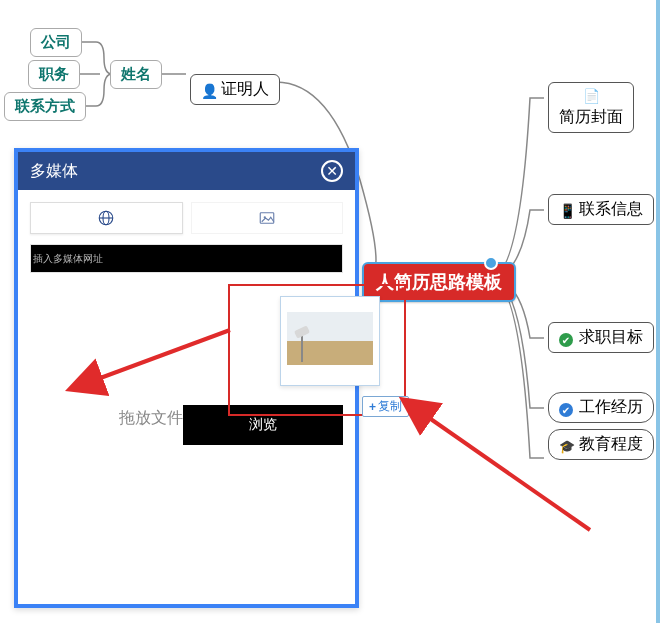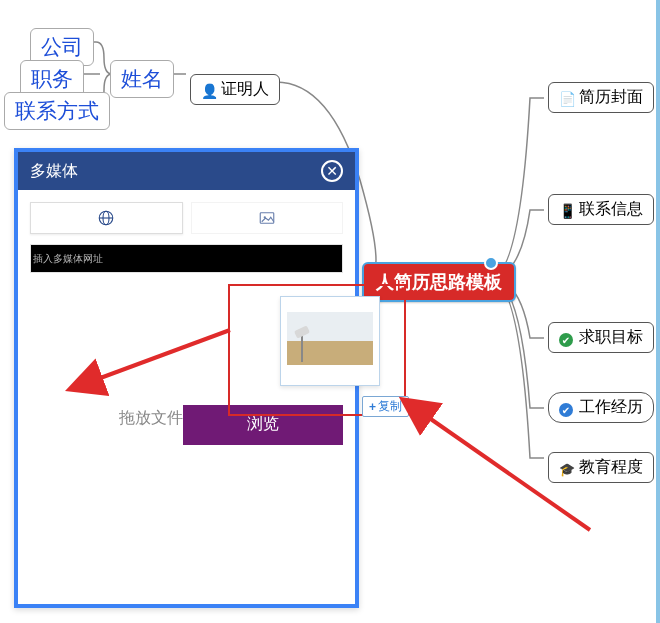--- a/index.html
+++ b/index.html
@@ -29,22 +29,23 @@
     padding: 4px 10px;
     background: #fff;
     font-size: 16px;
     white-space: nowrap;
     display: flex;
     align-items: center;
     gap: 4px;
   }
   .node.small {
     border: 1.5px solid #aaa;
-    color: #1d4ed8;
-    font-size: 21px;
+    color: #0f766e;
+    font-size: 15px;
+    font-weight: bold;
   }
   .central-node {
     position: absolute;
     background: #d72a28;
     color: #fff;
     font-weight: bold;
     font-size: 18px;
     padding: 6px 12px;
     border-radius: 6px;
     border: 2px solid #4aa3e0;
@@ -136,25 +137,25 @@
     margin-top: 10px;
     display: flex; 
     align-items: center; justify-content: flex-end;
     position: relative;
     padding-bottom: 20px;
   }
   .drop-label {
     color: #888; font-size: 16px; margin-bottom: 12px;
   }
   .browse-btn {
-    background: #701a75;
+    background: #000000;
     color: #fff;
     border: none;
     width: 160px; height: 40px;
-    font-size: 16px;
+    font-size: 14px;
     cursor: pointer;
   }
 
   
   .drag-ghost {
     position: absolute;
     border: 2px solid #d72a28;
     background: rgba(255,255,255,.0);
   }
   .drag-thumb {
@@ -208,57 +209,57 @@
     <path d="M 490 278 Q 520 278 530 338 H 544"></path>
     <path d="M 490 278 Q 520 278 530 408 H 544"></path>
     <path d="M 490 278 Q 520 278 530 458 H 544"></path>
 
     <path d="M 276 82 Q 330 82 360 180 Q 380 250 375 270"></path>
   </svg>
 
   <div class="node small" style="left:30px; top:28px;">
       <span>公司</span>
     </div>
-  <div class="node small" style="left:20px; top:60px;">
+  <div class="node small" style="left:28px; top:60px;">
       <span>职务</span>
     </div>
   <div class="node small" style="left:110px; top:60px;">
       <span>姓名</span>
     </div>
   <div class="node small" style="left:4px; top:92px;">
       <span>联系方式</span>
     </div>
 
   <div class="node" style="left:190px; top:64px;margin-top:10px;">
     <span class="ic ic-person"></span>
     <span>证明人</span>
   </div>
 
   <div class="central-node" style="left:362px; top:262px;">
     <span>人简历思路模板</span>
   </div>
   <div class="central-handle" style="left:484px; top:256px;"></div>
 
-  <div class="node" style="left:548px; top:82px;">
+  <div class="node" style="left:548px; top:82px;flex-direction:column;">
     <span class="ic ic-doc"></span>
     <span>简历封面</span>
   </div>
   <div class="node" style="left:548px; top:194px;">
     <span class="ic ic-phone"></span>
     <span>联系信息</span>
   </div>
   <div class="node" style="left:548px; top:322px;">
     <span class="ic ic-check"></span>
     <span>求职目标</span>
   </div>
   <div class="node" style="left:548px; top:392px;border-radius:13px;">
     <span class="ic ic-blue"></span>
     <span>工作经历</span>
   </div>
-  <div class="node" style="left:548px; top:452px;">
+  <div class="node" style="left:548px; top:429px;border-radius:12px;">
     <span class="ic ic-edu"></span>
     <span>教育程度</span>
   </div>
 
   <div class="right-edge"></div>
 
   <div class="dialog">
     <div class="dialog-header">
       <span>多媒体</span>
       <span class="close-btn">✕</span>

